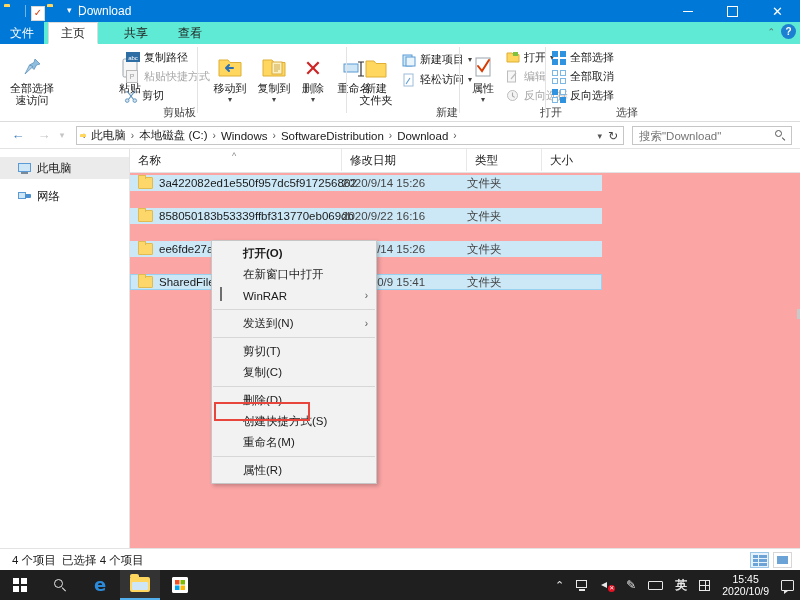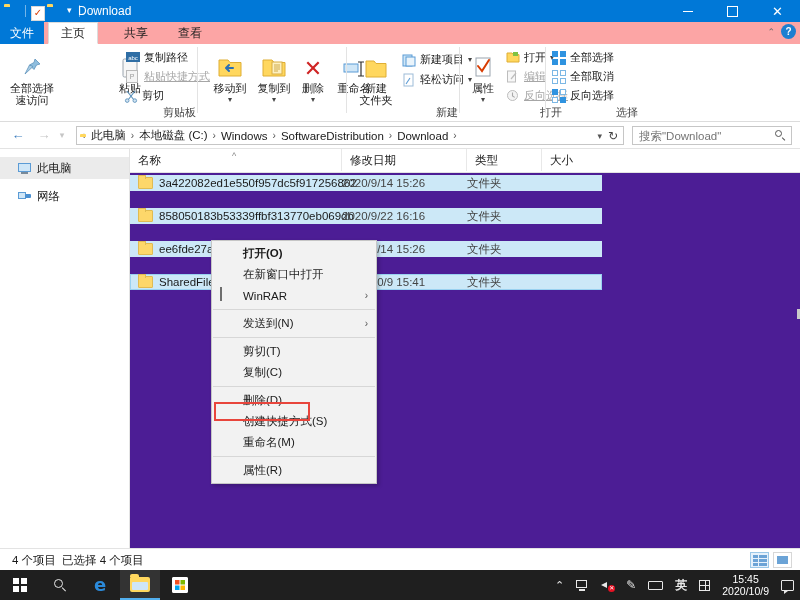--- a/index.html
+++ b/index.html
@@ -41,21 +41,21 @@
     width: 45px; height: 22px; display: flex; align-items: center; justify-content: center;
     font-size: 11px; color: #fff;
   }
   .glyph-min { display:block; width: 10px; height: 1px; background: #fff; }
   .glyph-max { display:block; width: 9px; height: 9px; border: 1px solid #fff; }
   .glyph-close { display:block; font-size: 13px; line-height: 13px; }
 
   
   .tabstrip {
     position: absolute; left: 0; top: 22px; width: 800px; height: 22px;
-    background: #fca5a5; border-bottom: 1px solid #dcdcdc;
+    background: #5eead4; border-bottom: 1px solid #dcdcdc;
   }
   .tab-file {
     position: absolute; left: 0; top: 0; width: 44px; height: 22px;
     background: #0078d7; color: #fff; font-size: 12px;
     display: flex; align-items: center; justify-content: center;
   }
   .tab {
     position: absolute; top: 0; height: 22px; font-size: 12px; color: #222;
     display: flex; align-items: center; justify-content: center; padding: 0 10px;
   }
@@ -79,21 +79,21 @@
   }
   .rsep { position: absolute; top: 3px; width: 1px; height: 66px; background: #e3e3e3; }
 
   .bigbtn {
     position: absolute; width: 52px; text-align: center; font-size: 11px; color: #1a1a1a; line-height: 12px;
   }
   .bigbtn .ic { height: 30px; display: flex; align-items: flex-end; justify-content: center; margin-bottom: 2px; }
   .smallbtn {
     position: absolute; font-size: 11px; color: #1a1a1a; display: flex; align-items: center; gap: 4px; white-space: nowrap;
   }
-  .smallbtn.dis { color: #a6a6a6; text-decoration: underline; }
+  .smallbtn.dis { color: #a6a6a6; }
   .sm-ic { width: 14px; height: 14px; display: inline-block; position: relative; flex: 0 0 14px; }
   .dropdot { font-size: 8px; color: #444; }
   .x-mark { font-size: 22px; color: #cf2424; font-weight: bold; line-height: 22px; }
   .sel-grid { width: 14px; height: 14px; display: grid; grid-template-columns: 6px 6px; grid-template-rows: 6px 6px; gap: 2px; }
   .sel-grid i { display: block; background: #2f93e0; }
   .sel-grid.outline i { background: #fff; border: 1px solid #7cb8e5; box-sizing: border-box; }
   .sel-grid.mixed i:nth-child(1), .sel-grid.mixed i:nth-child(4) { background: #2f93e0; border: none; }
   .sel-grid.mixed i:nth-child(2), .sel-grid.mixed i:nth-child(3) { background: #fff; border: 1px solid #7cb8e5; box-sizing: border-box; }
 
   
@@ -128,21 +128,21 @@
     font-size: 11.5px; color: #1a1a1a; padding-left: 18px; box-sizing: border-box; gap: 6px;
   }
   .navitem.sel { background: #ebebeb; }
   .mon-ic { width: 13px; height: 11px; position: relative; }
   .mon-ic .scr { position: absolute; left: 0; top: 0; width: 13px; height: 9px; background: #cfe6f7; border: 1px solid #5b9bd5; box-sizing: border-box; }
   .mon-ic .base { position: absolute; left: 3px; bottom: 0; width: 7px; height: 2px; background: #7a8a99; }
   .net-ic { width: 13px; height: 11px; position: relative; }
   .net-ic .pc { position: absolute; left: 0; top: 1px; width: 8px; height: 7px; background: #cfe6f7; border: 1px solid #5b9bd5; box-sizing: border-box; }
   .net-ic .plug { position: absolute; right: 0; top: 3px; width: 6px; height: 4px; background: #4a8fd0; border-radius: 1px; }
 
-  .filepane { position: absolute; left: 130px; top: 0; right: 0; height: 400px; background: #4c1d95; }
+  .filepane { position: absolute; left: 130px; top: 0; right: 0; height: 400px; background: #fca5a5; }
   .colhead { position: absolute; left: 0; top: 0; width: 670px; height: 23px; background: #fff; border-bottom: 1px solid #e3e3e3; }
   .col {
     position: absolute; top: 0; height: 22px; font-size: 11.5px; color: #1a1a1a;
     display: flex; align-items: center; padding-left: 8px; box-sizing: border-box;
     border-right: 1px solid #e8e8e8;
   }
   .sortmark { position: absolute; top: 2px; font-size: 9px; color: #888; }
   .rows { position: absolute; left: 0; top: 24px; width: 670px; }
   .row { position: relative; width: 472px; height: 16px; display: flex; align-items: center; font-size: 11.5px; color: #1a1a1a; }
   .row.sel { background: #cce8f7; }

